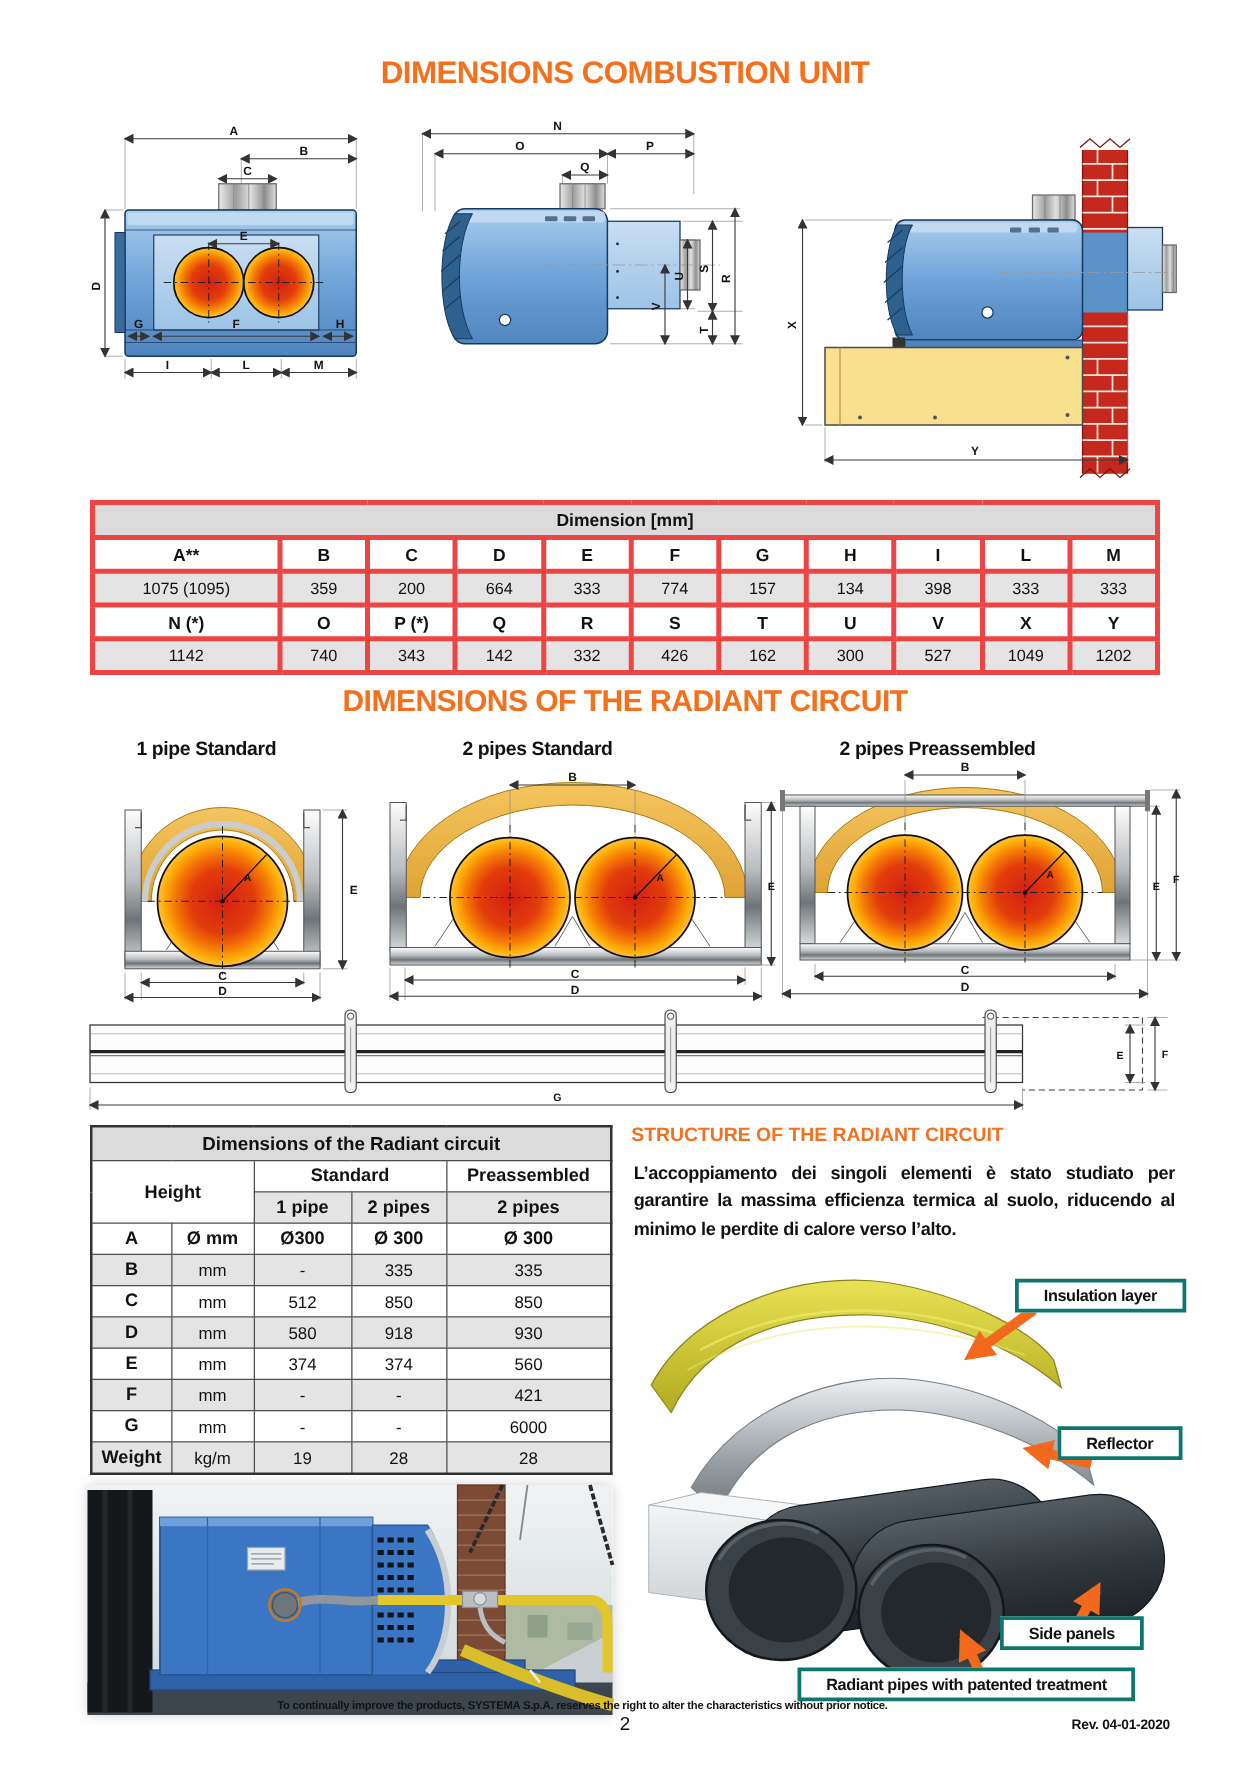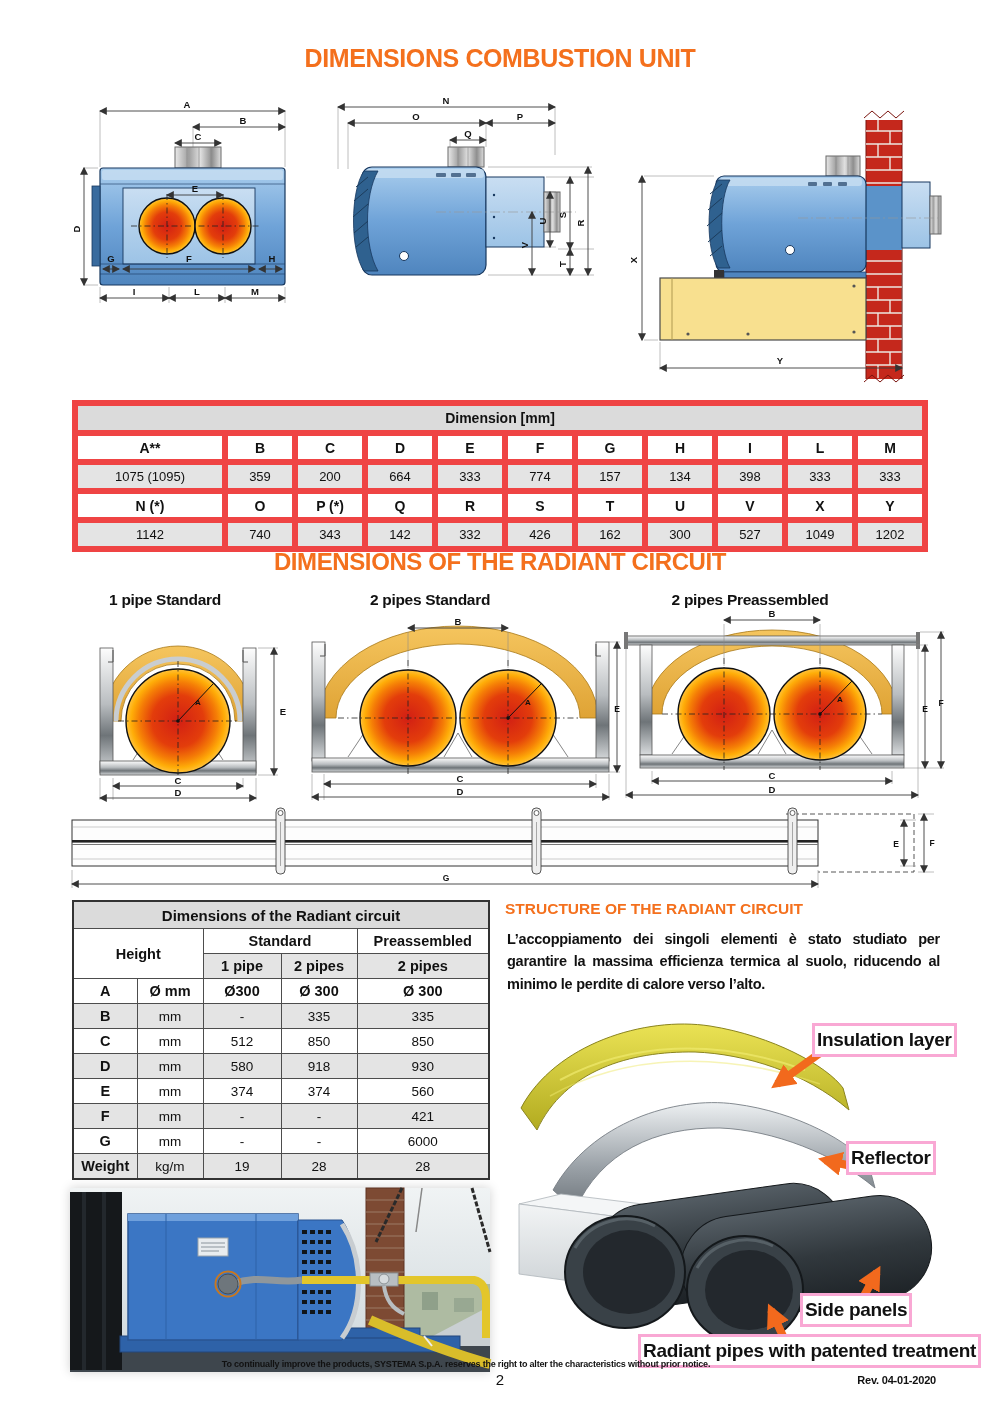--- a/index.html
+++ b/index.html
@@ -5,36 +5,36 @@
   html,body{margin:0;padding:0;background:#fff}
   .page{position:relative;width:1000px;height:1414px;background:#fff;overflow:hidden;
         font-family:"Liberation Sans",sans-serif;color:#111}
   .abs{position:absolute}
   .h1{width:1000px;text-align:center;font-size:25px;font-weight:bold;color:#F4701D;letter-spacing:-.4px}
   .notes{left:70px;top:316px;width:540px;font-size:13.5px;font-weight:bold;letter-spacing:-.3px;line-height:1.38}
   .plabel{position:absolute;top:591px;text-align:center;font-weight:bold;font-size:15.5px;letter-spacing:-.3px}
   
   table{border-collapse:collapse;table-layout:fixed}
   .t1{left:72px;top:400px;width:856px;border:2px solid #333}
-  .t1 td{border:6px solid #ef4444;text-align:center;height:23px;font-size:13px;padding:0}
+  .t1 td{border:4px solid #ef4444;text-align:center;height:23px;font-size:13px;padding:0}
   .t1 tr.title td{background:#DBDBDB;font-weight:bold;font-size:14px;height:24px}
   .t1 tr.hd td{font-weight:bold;font-size:14px;background:#fff}
   .t1 tr.vl td{background:#E4E4E4}
   .t2{left:72px;top:900px;width:416px;border:2px solid #333}
   .t2 td{border:1px solid #4d4d4d;text-align:center;height:24px;font-size:13.5px;padding:0}
   .t2 tr.title td{background:#DBDBDB;font-weight:bold;font-size:15px;height:26px}
   .t2 .b{font-weight:bold;font-size:14.5px}
   .t2 tr.g td{background:#E4E4E4}
   
   .sh{left:505px;top:900px;width:440px;text-align:left;font-weight:bold;font-size:15.5px;color:#F4701D}
   .ital{left:507px;top:928px;width:433px;font-size:14.5px;font-weight:bold;letter-spacing:-.25px;
         line-height:1.55;text-align:justify}
   .structure-wrap{left:505px;top:1010px;width:440px;height:372px}
-  .slabel{position:absolute;border:3px solid #f9a8d4;background:#fff;font-weight:bold;font-size:19px;
-          padding:3px 2px;white-space:nowrap;letter-spacing:-.3px}
+  .slabel{position:absolute;border:3px solid #0f766e;background:#fff;font-weight:bold;font-size:13px;
+          padding:3px 20px;white-space:nowrap;letter-spacing:-.3px}
   .photo-wrap{left:70px;top:1188px;width:420px;height:184px;box-shadow:0 0 10px rgba(0,0,0,.18)}
   
   .disc{left:0;top:1359px;width:932px;text-align:center;font-size:9px;font-weight:bold;letter-spacing:-.2px}
   .pnum{left:0;top:1371px;width:1000px;text-align:center;font-size:15px}
   .rev{right:64px;top:1374px;font-size:11px;font-weight:bold;letter-spacing:-.2px}
   
   svg{position:absolute;overflow:visible}
   .dim{stroke:#3a3a3a;stroke-width:.9;fill:none}
   .extg line{stroke:#8a8a8a;stroke-width:.55}
   .dt{font-family:"Liberation Sans",sans-serif;font-size:9.5px;font-weight:bold;fill:#111;text-anchor:middle}

